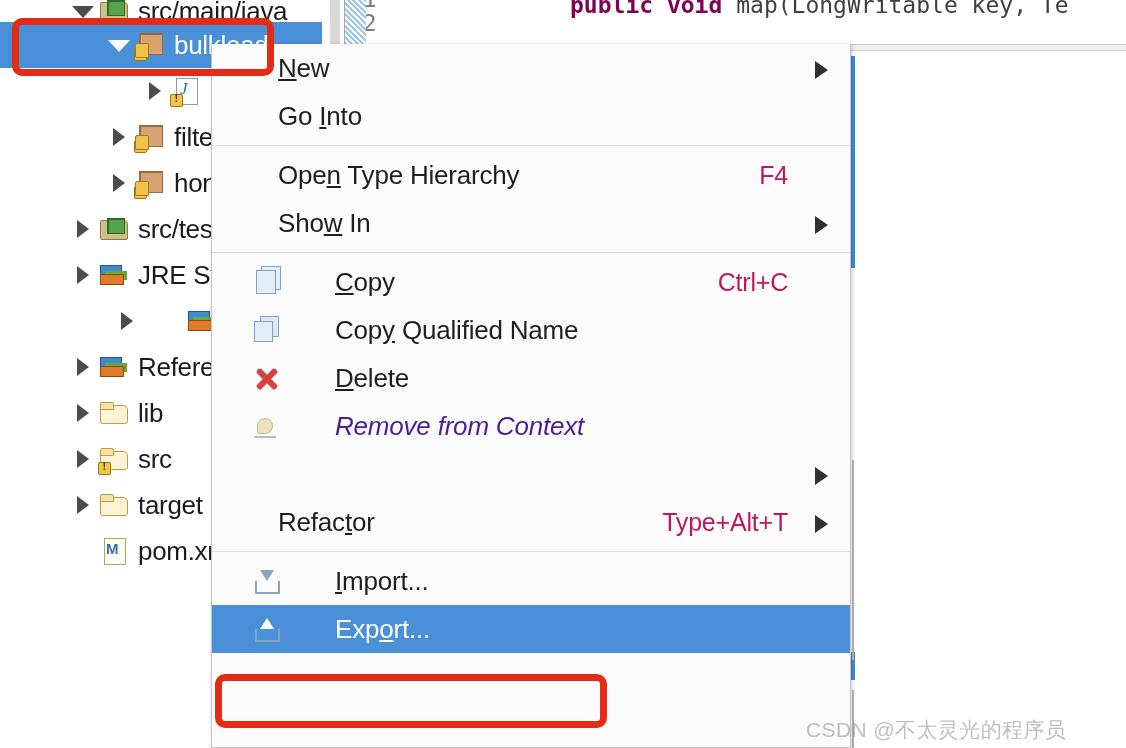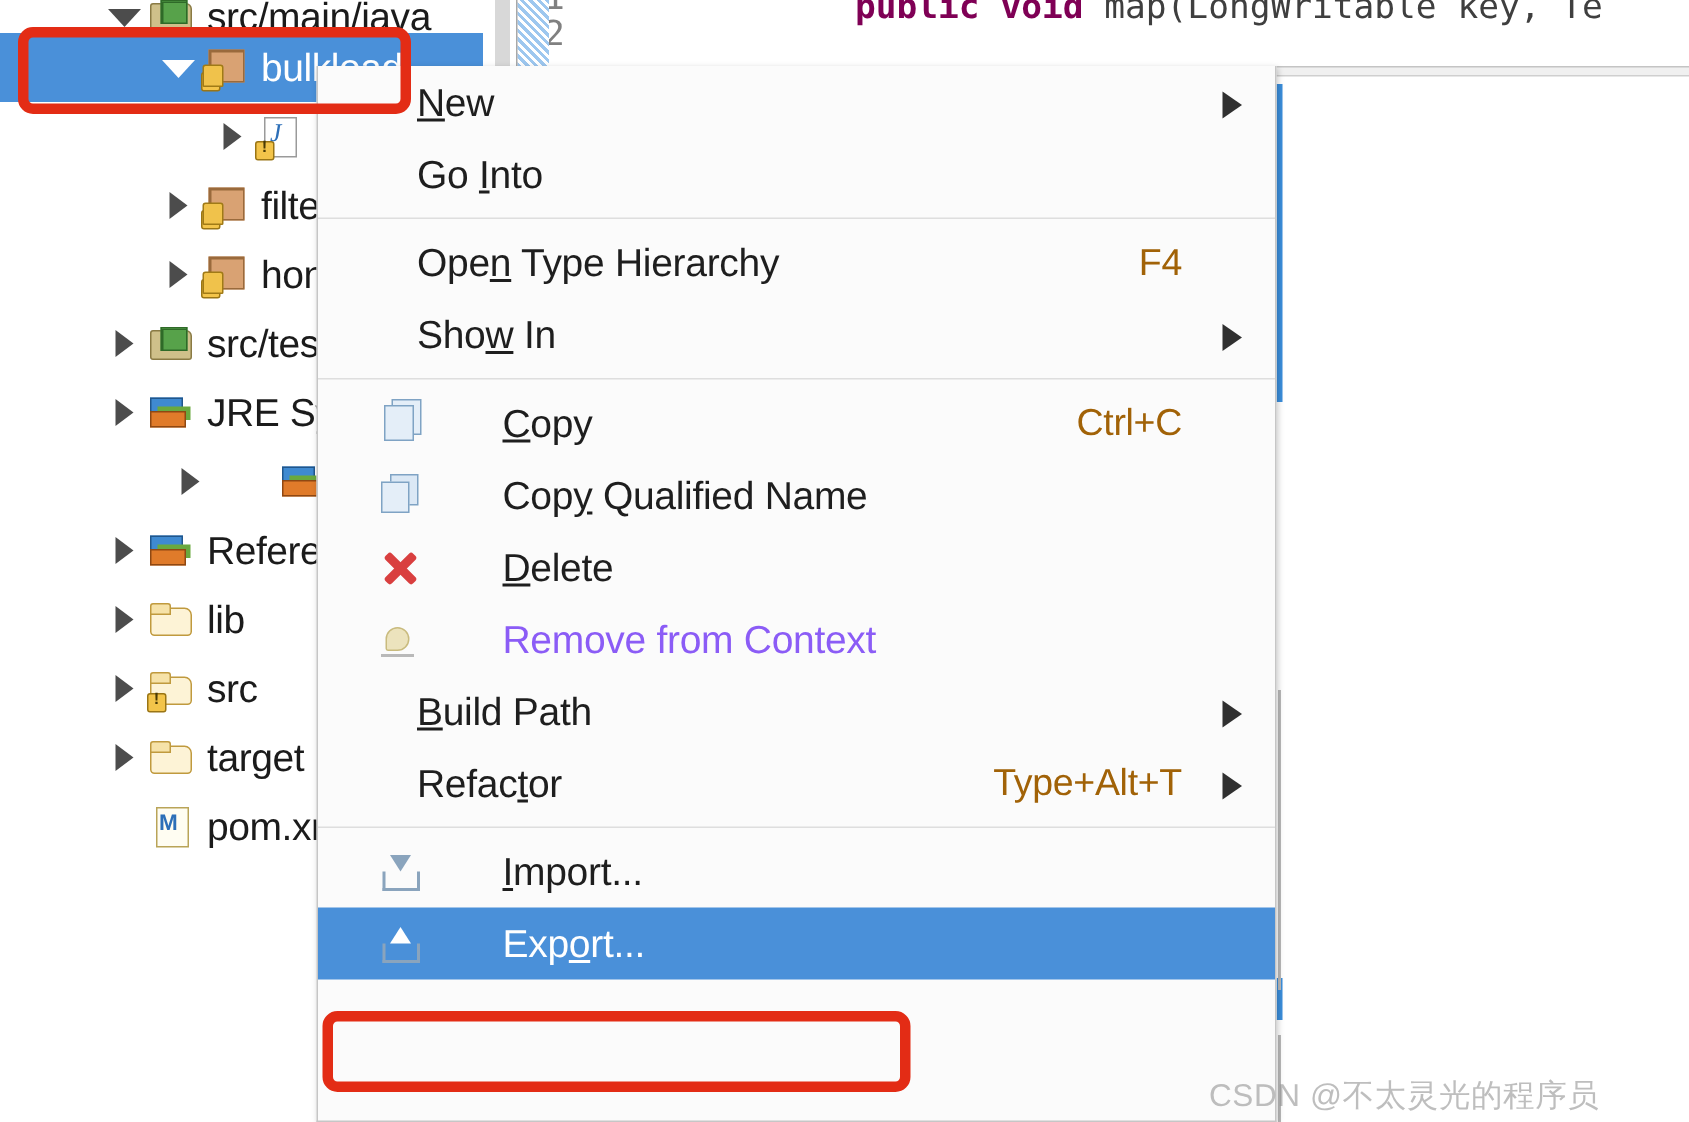--- a/index.html
+++ b/index.html
@@ -315,27 +315,27 @@
   }
   .mi-label {
     font-family: "Liberation Sans", sans-serif;
     font-size: 26px;
     color: #1e1e1e;
     letter-spacing: -0.2px;
     margin-left: 26px;
   }
   .mi.has-icon .mi-label { margin-left: 83px; }
   .mi.highlighted .mi-label { color: #ffffff; }
-  .mi.disabled .mi-label { color: #8b5cf6; }
+  .mi.disabled .mi-label { color: #4c1d95; font-style: italic; }
   .mi-accel {
     position: absolute;
     right: 62px;
     font-family: "Liberation Sans", sans-serif;
     font-size: 25px;
-    color: #a16207;
+    color: #be185d;
     letter-spacing: -0.2px;
   }
   .mi-arrow {
     position: absolute;
     right: 22px;
     top: 17px;
     width: 0; height: 0;
     border-left: 13px solid #303030;
     border-top: 9px solid transparent;
     border-bottom: 9px solid transparent;
@@ -641,21 +641,20 @@
         </span>
         <span class="mi-label"><span class="mnem">D</span>elete</span>
       </div>
       <div class="mi disabled has-icon">
         <span class="mi-icon">
           <span class="ic-remove" style="display: block;"></span>
         </span>
         <span class="mi-label">Remove from Context</span>
       </div>
       <div class="mi">
-        <span class="mi-label"><span class="mnem">B</span>uild Path</span>
         <span class="mi-arrow"></span>
       </div>
       <div class="mi">
         <span class="mi-label">Refac<span class="mnem">t</span>or</span>
         <span class="mi-accel">Type+Alt+T</span>
         <span class="mi-arrow"></span>
       </div>
       <div class="mi-sep"></div>
       <div class="mi has-icon">
         <span class="mi-icon">

